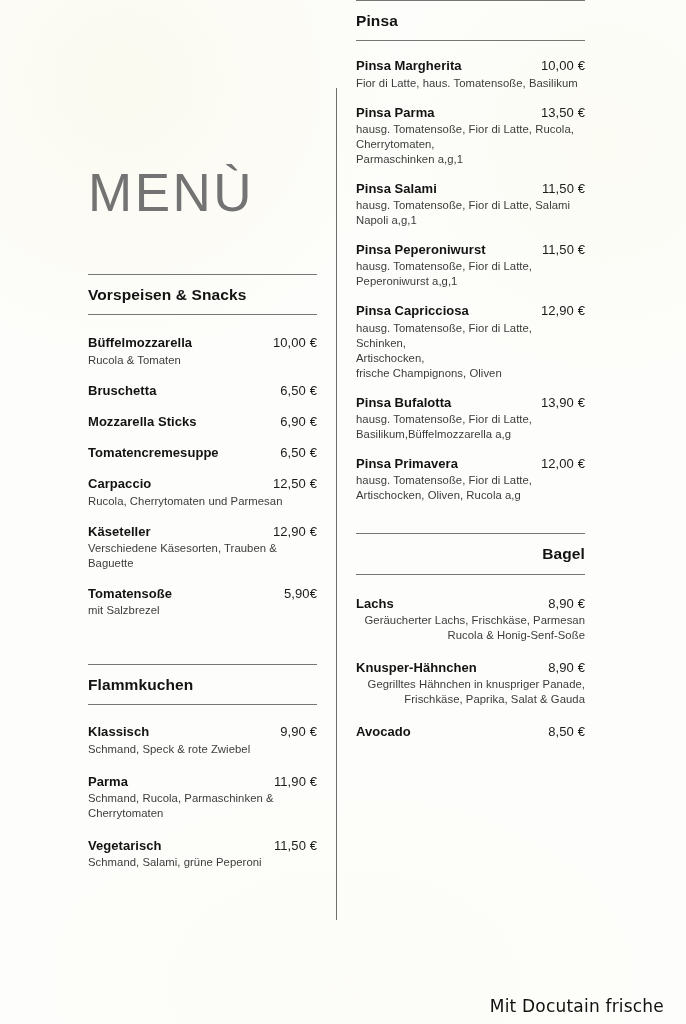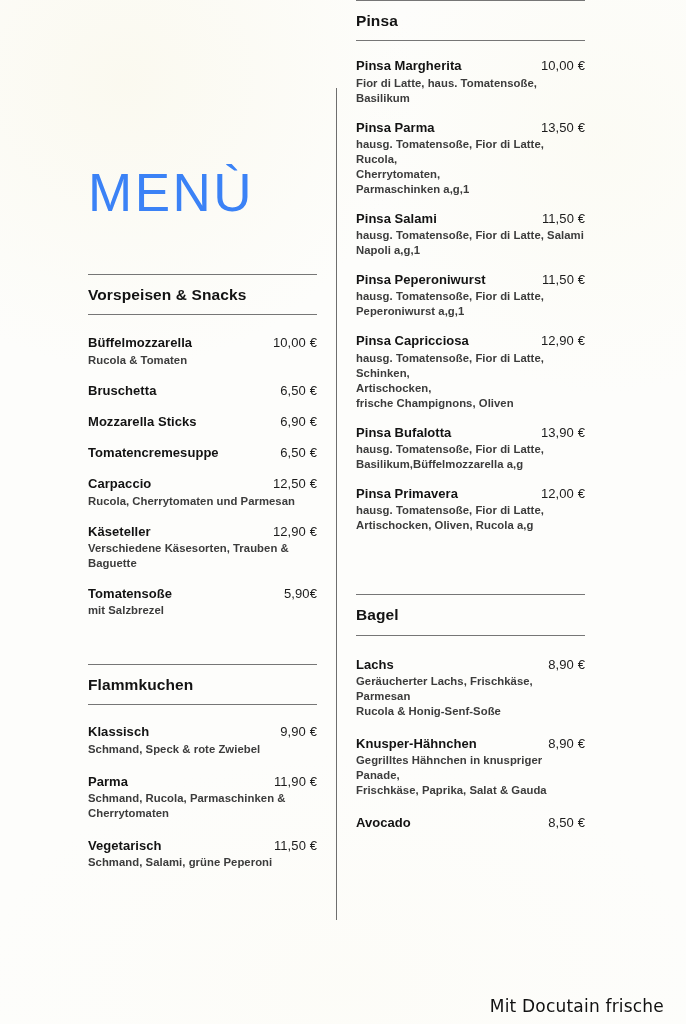--- a/index.html
+++ b/index.html
@@ -58,21 +58,21 @@
     background: #6e6e6e;
     z-index: 1;
   }
 
   
   .menu-title {
     font-size: 53px;
     font-weight: 300;
     letter-spacing: 2.5px;
     line-height: 1;
-    color: #3b82f6;
+    color: #737373;
     margin: 0;
     padding-top: 166px;
     padding-bottom: 0;
   }
 
   
   .section { position: relative; }
   .section-head {
     font-size: 15.5px;
     font-weight: bold;
@@ -106,21 +106,21 @@
   .item-price {
     font-size: 13px;
     font-weight: 400;
     color: #1c1c1c;
     white-space: nowrap;
     letter-spacing: 0.1px;
     flex-shrink: 0;
   }
   .item-desc {
     font-size: 11.3px;
-    font-weight: 700;
+    font-weight: 400;
     color: #3c3c3c;
     line-height: 1.33;
     margin-top: 1px;
     white-space: pre-line;
     letter-spacing: 0.05px;
   }
 
   
   .sec-vorspeisen .items { margin-top: 20px; }
   .sec-vorspeisen .item { margin-bottom: 15px; }
@@ -128,21 +128,21 @@
   .sec-flammkuchen .item { margin-bottom: 17px; }
   .sec-pinsa .items { margin-top: 17px; }
   .sec-pinsa .item { margin-bottom: 14px; }
   .sec-bagel .items { margin-top: 21px; }
   .sec-bagel .item { margin-bottom: 17px; }
 
   
   .pos-vorspeisen { margin-top: 55px; }
   .pos-flammkuchen { margin-top: 46px; }
   .pos-pinsa { }
-  .pos-bagel { margin-top: 61px; }
+  .pos-bagel { margin-top: 30px; text-align: right; }
 
   
   .footer-note {
     position: absolute;
     right: 22px;
     bottom: 8px;
     font-family: "DejaVu Sans", sans-serif;
     font-size: 17px;
     color: #111111;
     letter-spacing: 0.2px;

